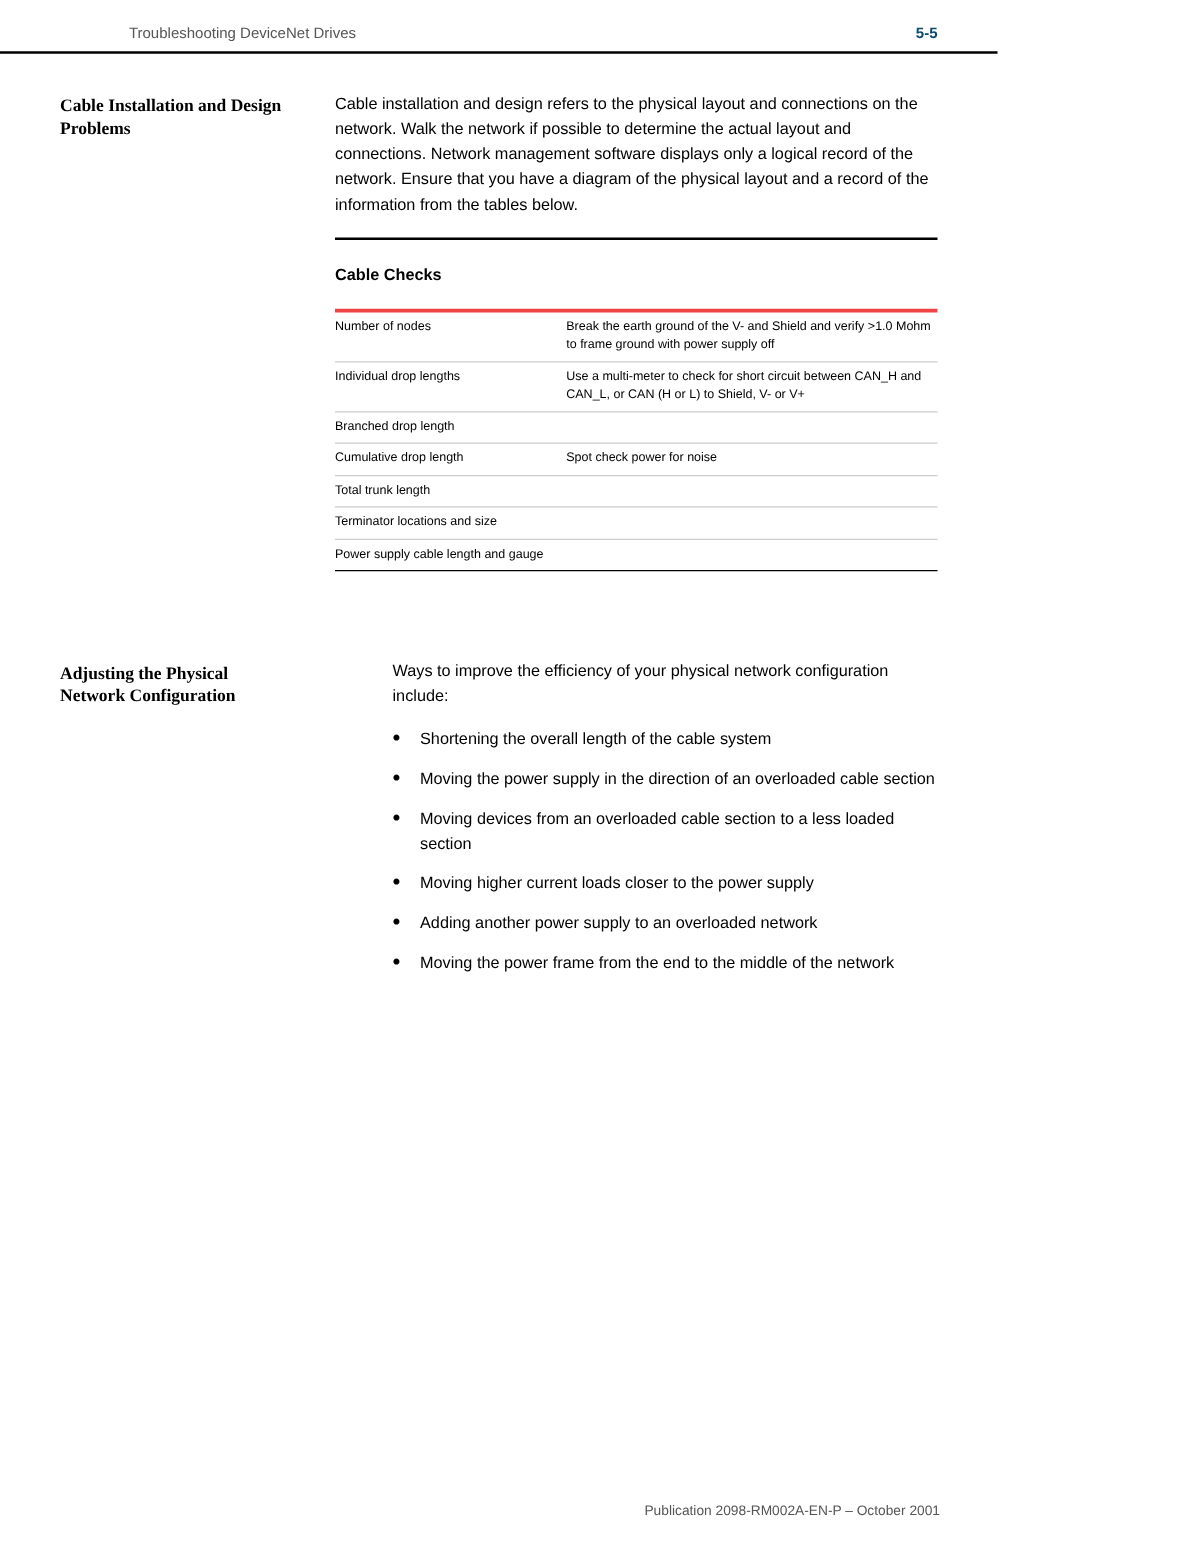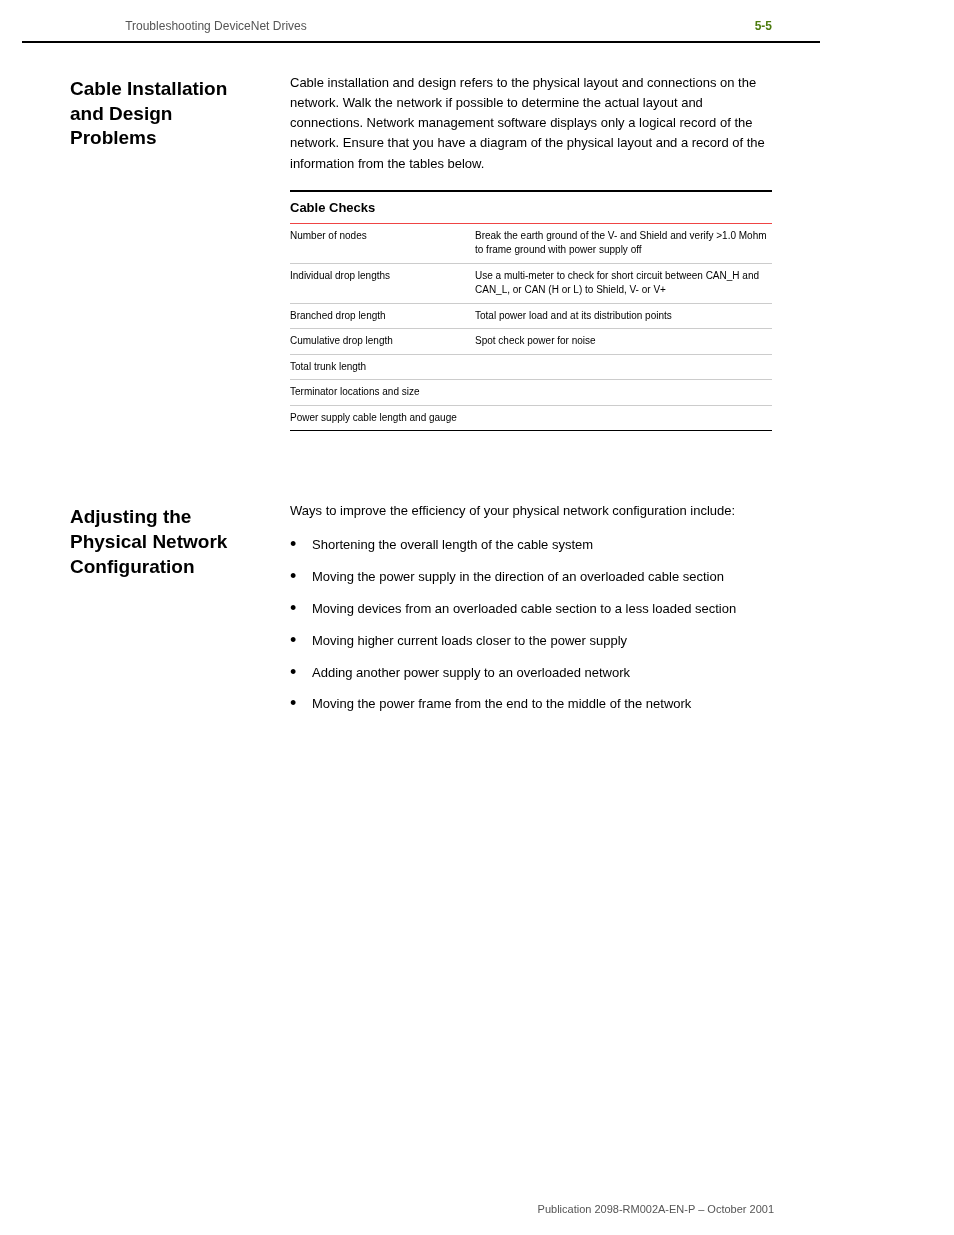--- a/index.html
+++ b/index.html
@@ -15,40 +15,39 @@
       color: #000000;
       width: 954px;
       min-height: 1235px;
     }
 
     .page {
       width: 798px;
       min-height: 1235px;
       padding: 0;
       position: relative;
-      margin-left: 22px;
     }
 
     .page-header {
       display: flex;
       justify-content: flex-end;
       align-items: center;
       padding: 18px 48px 8px 48px;
       border-bottom: 2px solid #000;
       margin-bottom: 0;
     }
 
     .header-title {
       font-size: 12px;
       color: #555;
     }
 
     .header-page-num {
       font-size: 12px;
-      color: #4d7c0f;
+      color: #0c4a6e;
       font-weight: bold;
     }
 
     .content-area {
       display: flex;
       padding: 30px 48px 20px 48px;
       gap: 0;
     }
 
     .left-col {
@@ -56,42 +55,42 @@
       min-width: 220px;
       padding-right: 30px;
       padding-top: 4px;
     }
 
     .right-col {
       flex: 1;
     }
 
     .section-title {
-      font-size: 19px;
+      font-size: 14px;
       font-weight: bold;
       line-height: 1.3;
       margin-bottom: 0;
-      font-family: Liberation Sans, sans-serif;
+      font-family: Liberation Serif, serif;
     }
 
     .section-body {
       font-size: 13px;
       line-height: 1.55;
       margin-bottom: 16px;
     }
 
     .table-container {
       border-top: 2px solid #000;
       margin-top: 10px;
     }
 
     .table-header-row {
       display: flex;
-      border-bottom: 1px solid #ef4444;
-      padding: 8px 0;
+      border-bottom: 3px solid #ef4444;
+      padding: 20px 0;
     }
 
     .table-col-header {
       font-weight: bold;
       font-size: 13px;
     }
 
     .col-left {
       width: 185px;
       min-width: 185px;
@@ -186,21 +185,20 @@
         <div class="table-row">
           <div class="col-left table-cell">Number of nodes</div>
           <div class="col-right table-cell">Break the earth ground of the V- and Shield and verify &gt;1.0 Mohm to frame ground with power supply off</div>
         </div>
         <div class="table-row">
           <div class="col-left table-cell">Individual drop lengths</div>
           <div class="col-right table-cell">Use a multi-meter to check for short circuit between CAN_H and CAN_L, or CAN (H or L) to Shield, V- or V+</div>
         </div>
         <div class="table-row">
           <div class="col-left table-cell">Branched drop length</div>
-          <div class="col-right table-cell">Total power load and at its distribution points</div>
         </div>
         <div class="table-row">
           <div class="col-left table-cell">Cumulative drop length</div>
           <div class="col-right table-cell">Spot check power for noise</div>
         </div>
         <div class="table-row">
           <div class="col-left table-cell">Total trunk length</div>
           <div class="col-right table-cell"></div>
         </div>
         <div class="table-row">
@@ -208,21 +206,21 @@
           <div class="col-right table-cell"></div>
         </div>
         <div class="table-row">
           <div class="col-left table-cell">Power supply cable length and gauge</div>
           <div class="col-right table-cell"></div>
         </div>
       </div>
     </div>
   </div>
 
-  <div class="content-area-2" style="margin-top: 20px;">
+  <div class="content-area-2" style="margin-top: 20px; gap: 46px;">
     <div class="left-col">
       <h2 class="section-title">Adjusting the Physical Network Configuration</h2>
     </div>
     <div class="right-col">
       <p class="section-body-2">Ways to improve the efficiency of your physical network configuration include:</p>
       <ul class="bullet-list">
         <li>
           <span class="bullet-dot">•</span>
           <span>Shortening the overall length of the cable system</span>
         </li>

